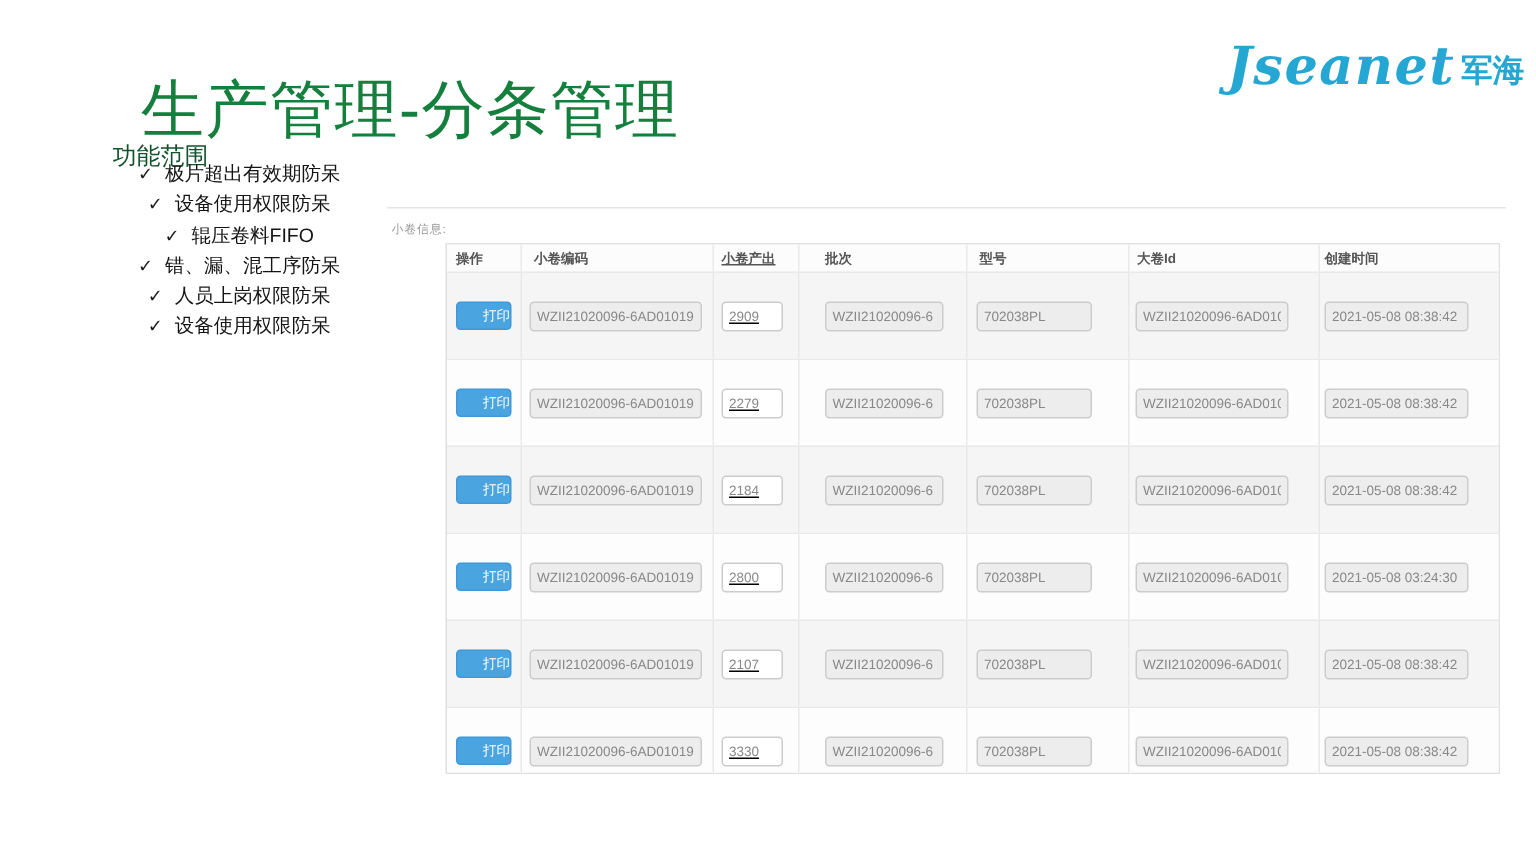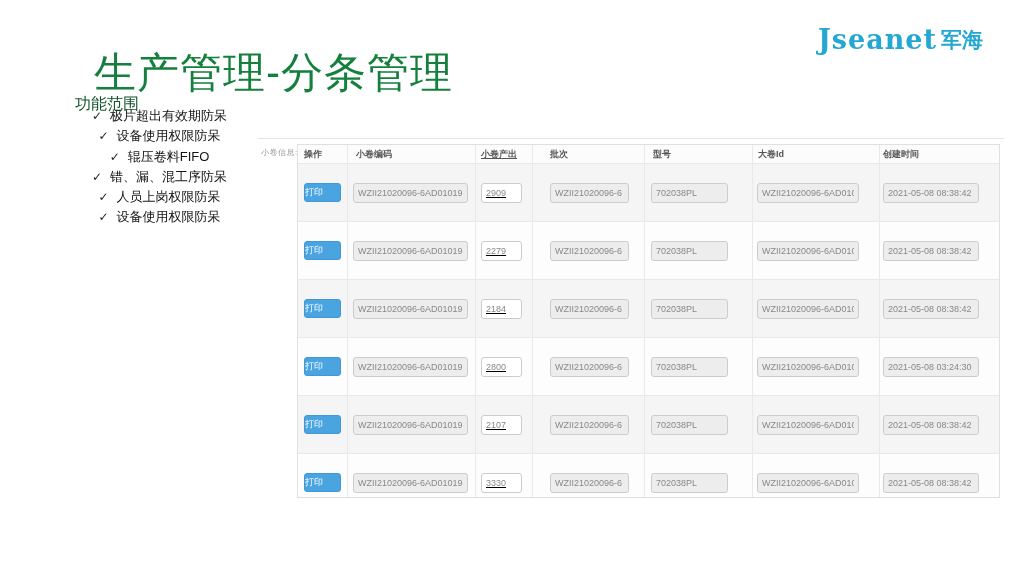--- a/index.html
+++ b/index.html
@@ -14,21 +14,21 @@
     font-size:42px;font-weight:400;letter-spacing:1px;
     color:#15803d;line-height:1.1;white-space:nowrap;
   }
   
   .logo{
     position:absolute;left:818px;top:24px;white-space:nowrap;
     color:#24a7d2;
   }
   .logo-latin{
     font-family:"DejaVu Serif","Liberation Serif",serif;
-    font-weight:bold;font-size:27px;letter-spacing:1px;
+    font-weight:bold;font-size:35px;letter-spacing:1px;font-style:italic;
   }
   .logo-cjk{
     font-weight:bold;font-size:21px;margin-left:4px;
     position:relative;top:-2px;
   }
   
   .scope-heading{
     position:absolute;left:75px;top:94px;
     font-size:16px;font-weight:normal;color:#14532d;
   }
@@ -45,21 +45,21 @@
   .shot{
     position:absolute;left:258px;top:138px;width:746px;height:362px;
     background:#ffffff;border-top:1px solid #e4e4e4;
   }
   .shot-label{
     position:absolute;left:3px;top:8px;
     font-size:8px;color:#9a9a9a;letter-spacing:0.5px;
   }
   
   .tbl{
-    position:absolute;left:39px;top:5px;width:703px;height:354px;
+    position:absolute;left:39px;top:23px;width:703px;height:354px;
     border:1px solid #e0e0e0;box-sizing:border-box;
     overflow:hidden;background:#fff;
   }
   .trow{display:flex;width:703px;}
   .thead{height:18px;background:#fcfcfc;}
   .tdata{height:57px;border-top:1px solid #e9e9e9;}
   .r-odd{background:#f5f5f5;}
   .r-even{background:#fdfdfd;}
   .cell{
     box-sizing:border-box;border-right:1px solid #e9e9e9;
@@ -69,21 +69,21 @@
   .c1{width:50px;}  .c2{width:128px;} .c3{width:57px;text-decoration:underline;} .c4{width:100px;margin-left:12px;}
   .c5{width:108px;} .c6{width:127px;} .c7{width:133px;}
   .hcell{font-size:9px;font-weight:bold;color:#555;}
   .h1{padding-left:6px;} .h2{padding-left:8px;} .h3{padding-left:5px;}
   .h4{padding-left:5px;} .h5{padding-left:8px;} .h6{padding-left:5px;}
   .h7{padding-left:3px;}
   
   .btn-print{
     margin-left:6px;width:37px;height:19px;border:1px solid #4198d8;
     background:#4aa4e0;color:#ffffff;font-size:9px;border-radius:3px;
-    font-family:inherit;padding:0;line-height:17px;text-align:left;
+    font-family:inherit;padding:0;line-height:17px;text-align:right;
     cursor:pointer;
   }
   .ro{
     box-sizing:border-box;height:20px;border:1px solid #cccccc;
     border-radius:3px;background:#ededed;color:#888888;
     font-size:9px;font-family:inherit;padding:0 4px;outline:none;
     white-space:nowrap;overflow:hidden;
   }
   .in-white{background:#ffffff;}
   .w-code{width:115px;margin-left:5px;}

